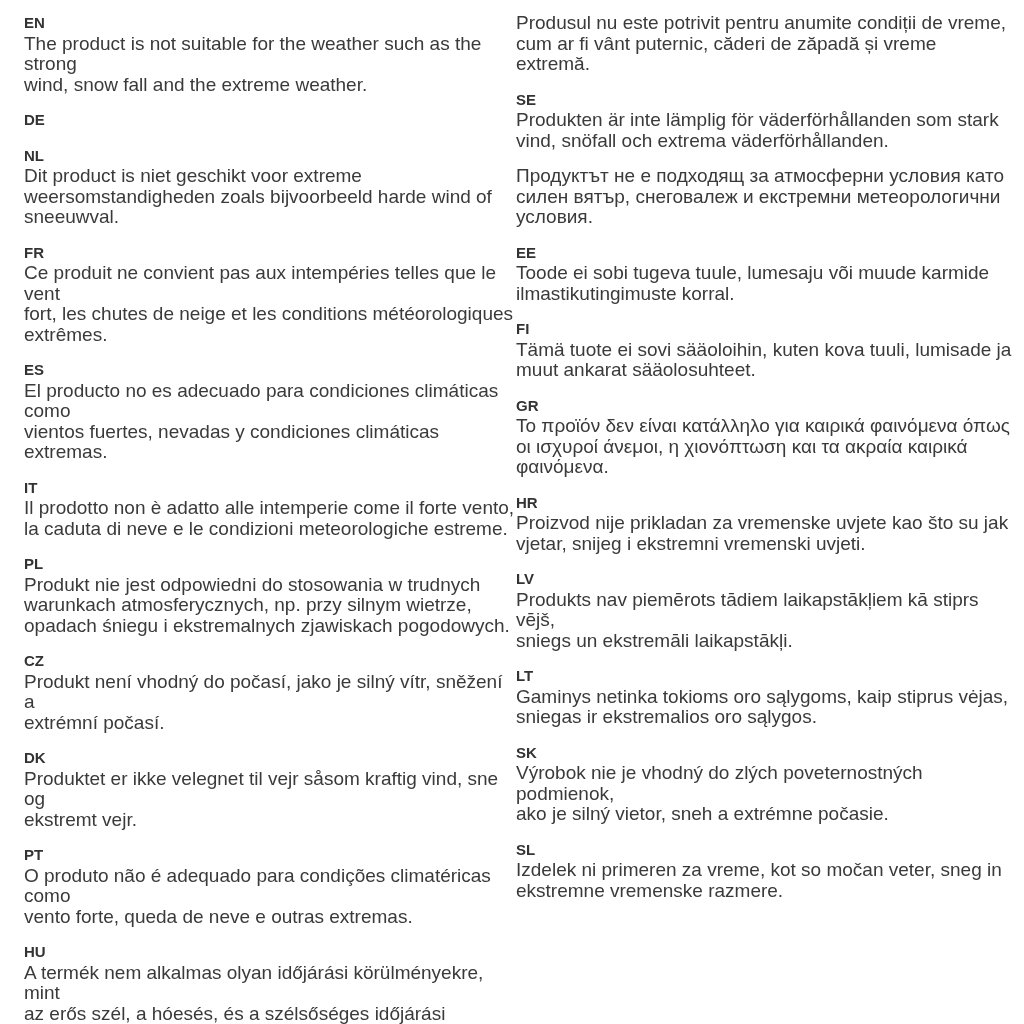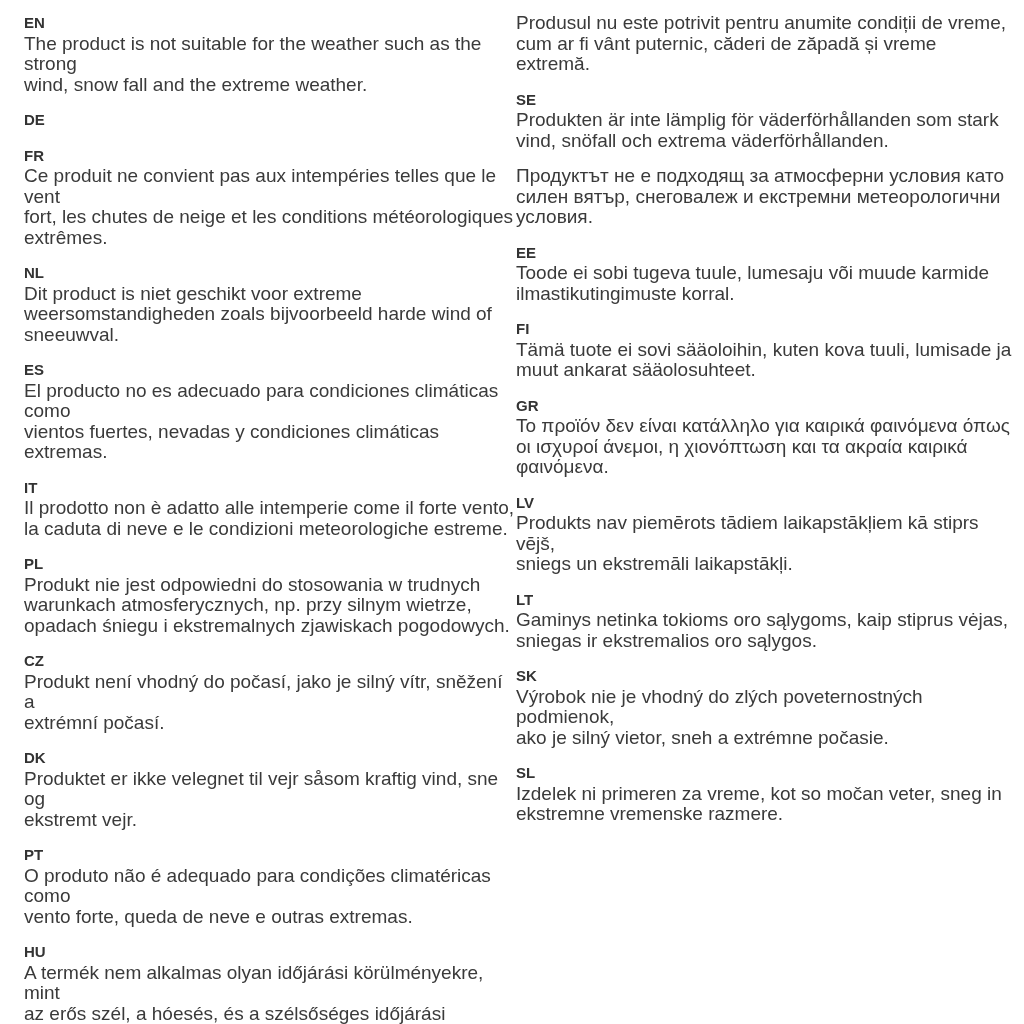--- a/index.html
+++ b/index.html
@@ -60,34 +60,34 @@
       <h3 class="lang-code">EN</h3>
       <p class="lang-text">The product is not suitable for the weather such as the strong
 wind, snow fall and the extreme weather.</p>
     </section>
 
     <section class="lang-block">
       <h3 class="lang-code">DE</h3>
     </section>
 
     <section class="lang-block">
+      <h3 class="lang-code">NL</h3>
+      <p class="lang-text">Dit product is niet geschikt voor extreme
+weersomstandigheden zoals bijvoorbeeld harde wind of
+sneeuwval.</p>
+    </section>
+
+    <section class="lang-block">
       <h3 class="lang-code">FR</h3>
       <p class="lang-text">Ce produit ne convient pas aux intempéries telles que le vent
 fort, les chutes de neige et les conditions météorologiques
 extrêmes.</p>
     </section>
 
     <section class="lang-block">
-      <h3 class="lang-code">NL</h3>
-      <p class="lang-text">Dit product is niet geschikt voor extreme
-weersomstandigheden zoals bijvoorbeeld harde wind of
-sneeuwval.</p>
-    </section>
-
-    <section class="lang-block">
       <h3 class="lang-code">ES</h3>
       <p class="lang-text">El producto no es adecuado para condiciones climáticas como
 vientos fuertes, nevadas y condiciones climáticas extremas.</p>
     </section>
 
     <section class="lang-block">
       <h3 class="lang-code">IT</h3>
       <p class="lang-text">Il prodotto non è adatto alle intemperie come il forte vento,
 la caduta di neve e le condizioni meteorologiche estreme.</p>
     </section>
@@ -160,20 +160,25 @@
 muut ankarat sääolosuhteet.</p>
     </section>
 
     <section class="lang-block">
       <h3 class="lang-code">GR</h3>
       <p class="lang-text">Το προϊόν δεν είναι κατάλληλο για καιρικά φαινόμενα όπως
 οι ισχυροί άνεμοι, η χιονόπτωση και τα ακραία καιρικά
 φαινόμενα.</p>
     </section>
 
+    <section class="lang-block">
+      <h3 class="lang-code">HR</h3>
+      <p class="lang-text">Proizvod nije prikladan za vremenske uvjete kao što su jak
+vjetar, snijeg i ekstremni vremenski uvjeti.</p>
+    </section>
 
     <section class="lang-block">
       <h3 class="lang-code">LV</h3>
       <p class="lang-text">Produkts nav piemērots tādiem laikapstākļiem kā stiprs vējš,
 sniegs un ekstremāli laikapstākļi.</p>
     </section>
 
     <section class="lang-block">
       <h3 class="lang-code">LT</h3>
       <p class="lang-text">Gaminys netinka tokioms oro sąlygoms, kaip stiprus vėjas,

